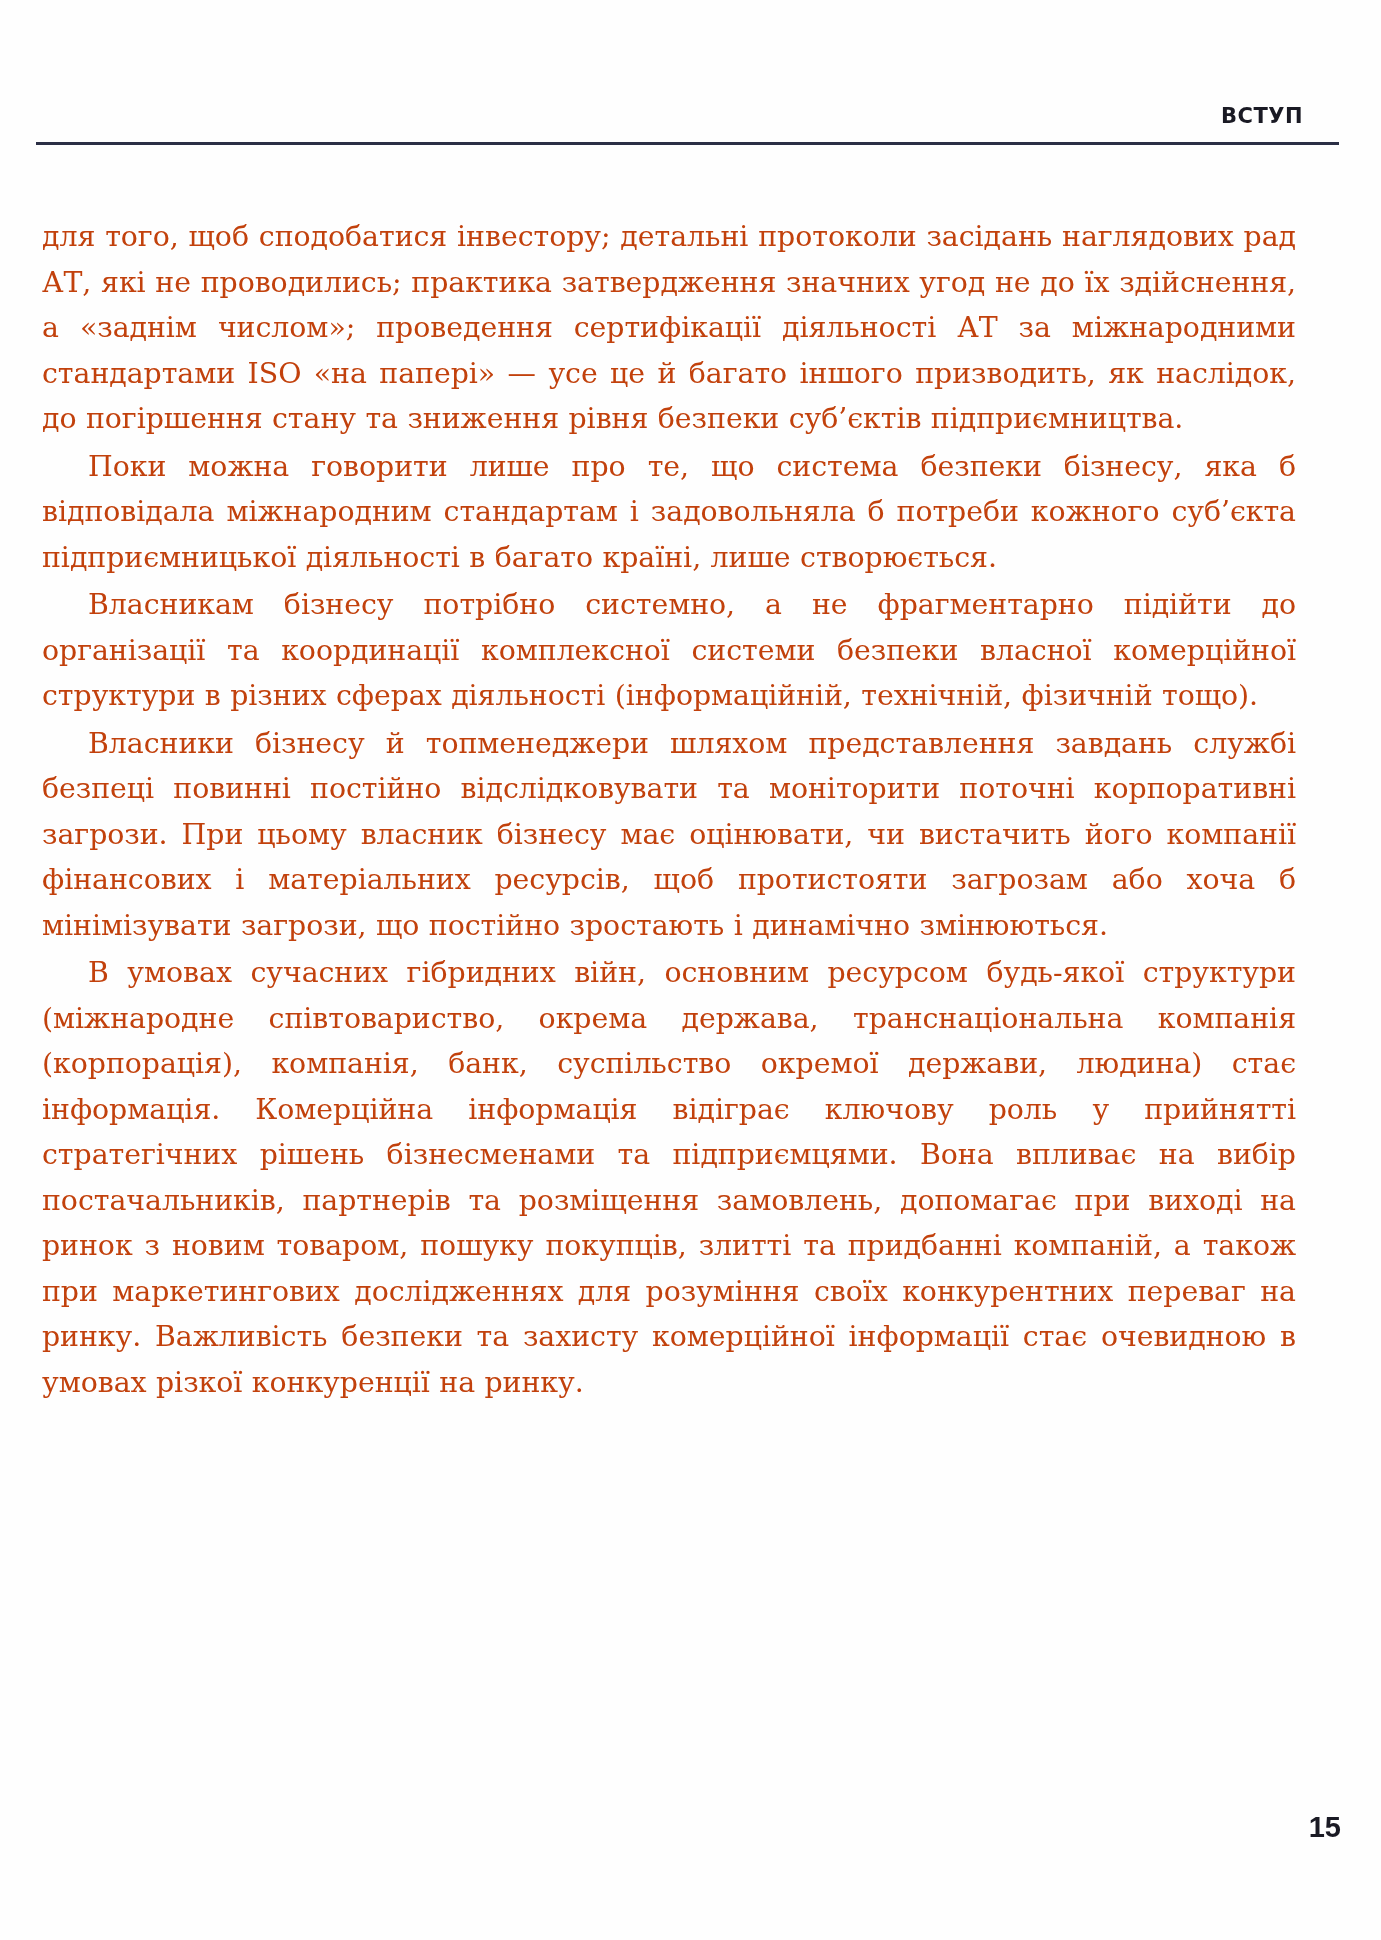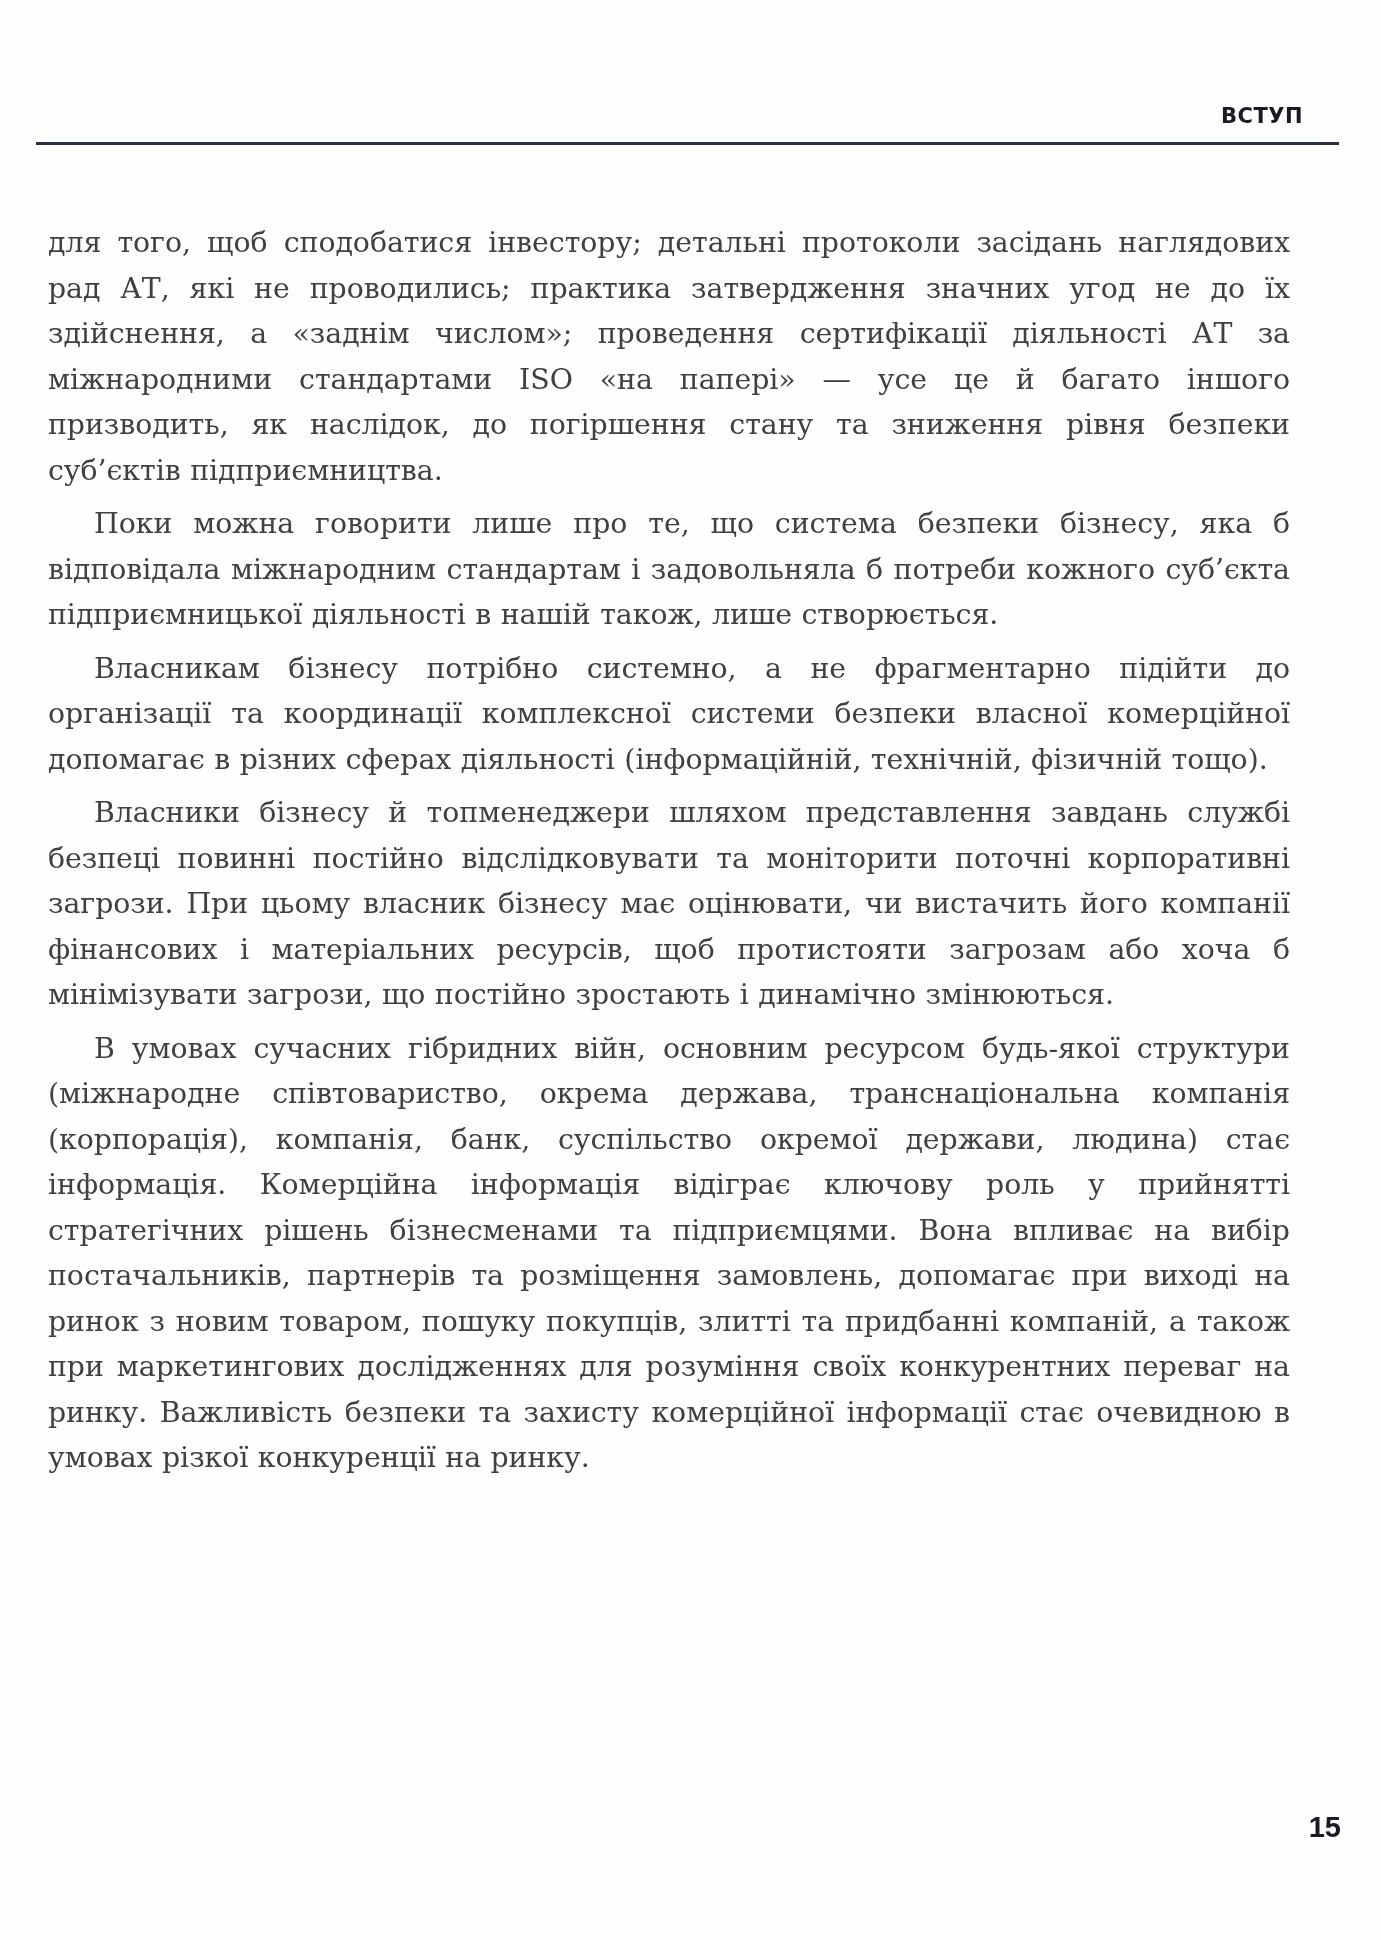--- a/index.html
+++ b/index.html
@@ -47,28 +47,28 @@
     height: 3px;
     background: #2b2f45;
   }
   .content {
     position: absolute;
     top: 212px;
     left: 40px;
     width: 1258px;
   }
   p {
-    margin: 8px;
+    margin: 2px;
     font-size: 28.4px;
     line-height: 45.5px;
     text-align: justify;
     text-justify: inter-word;
     letter-spacing: -0.05px;
     word-spacing: 0.5px;
-    color: #404040;
+    color: #c2410c;
   }
   p.indent {
     text-indent: 46px;
   }
   .folio {
     position: absolute;
     right: 40px;
     bottom: 96px;
     font-family: Liberation Sans, sans-serif;
     font-weight: 700;
@@ -81,21 +81,21 @@
 
 <div class="page">
 
   <div class="header">
     <div class="header-title">ВСТУП</div>
     <div class="header-rule"></div>
   </div>
 
   <div class="content">
     <p>для того, щоб сподобатися інвестору; детальні протоколи засідань наглядових рад АТ, які не проводились; практика затвердження значних угод не до їх здійснення, а «заднім числом»; проведення сертифікації діяльності АТ за міжнародними стандартами ISO «на папері» — усе це й багато іншого призводить, як наслідок, до погіршення стану та зниження рівня безпеки суб’єктів підприємництва.</p>
-    <p class="indent">Поки можна говорити лише про те, що система безпеки бізнесу, яка б відповідала міжнародним стандартам і задовольняла б потреби кожного суб’єкта підприємницької діяльності в нашій також, лише створюється.</p>
-    <p class="indent">Власникам бізнесу потрібно системно, а не фрагментарно підійти до організації та координації комплексної системи безпеки власної комерційної допомагає в різних сферах діяльності (інформаційній, технічній, фізичній тощо).</p>
+    <p class="indent">Поки можна говорити лише про те, що система безпеки бізнесу, яка б відповідала міжнародним стандартам і задовольняла б потреби кожного суб’єкта підприємницької діяльності в багато країні, лише створюється.</p>
+    <p class="indent">Власникам бізнесу потрібно системно, а не фрагментарно підійти до організації та координації комплексної системи безпеки власної комерційної структури в різних сферах діяльності (інформаційній, технічній, фізичній тощо).</p>
     <p class="indent">Власники бізнесу й топменеджери шляхом представлення завдань службі безпеці повинні постійно відслідковувати та моніторити поточні корпоративні загрози. При цьому власник бізнесу має оцінювати, чи вистачить його компанії фінансових і матеріальних ресурсів, щоб протистояти загрозам або хоча б мінімізувати загрози, що постійно зростають і динамічно змінюються.</p>
     <p class="indent">В умовах сучасних гібридних війн, основним ресурсом будь-якої структури (міжнародне співтовариство, окрема держава, транснаціональна компанія (корпорація), компанія, банк, суспільство окремої держави, людина) стає інформація. Комерційна інформація відіграє ключову роль у прийнятті стратегічних рішень бізнесменами та підприємцями. Вона впливає на вибір постачальників, партнерів та розміщення замовлень, допомагає при виході на ринок з новим товаром, пошуку покупців, злитті та придбанні компаній, а також при маркетингових дослідженнях для розуміння своїх конкурентних переваг на ринку. Важливість безпеки та захисту комерційної інформації стає очевидною в умовах різкої конкуренції на ринку.</p>
   </div>
 
   <div class="folio">15</div>
 
 </div>
 
 </body></html>

